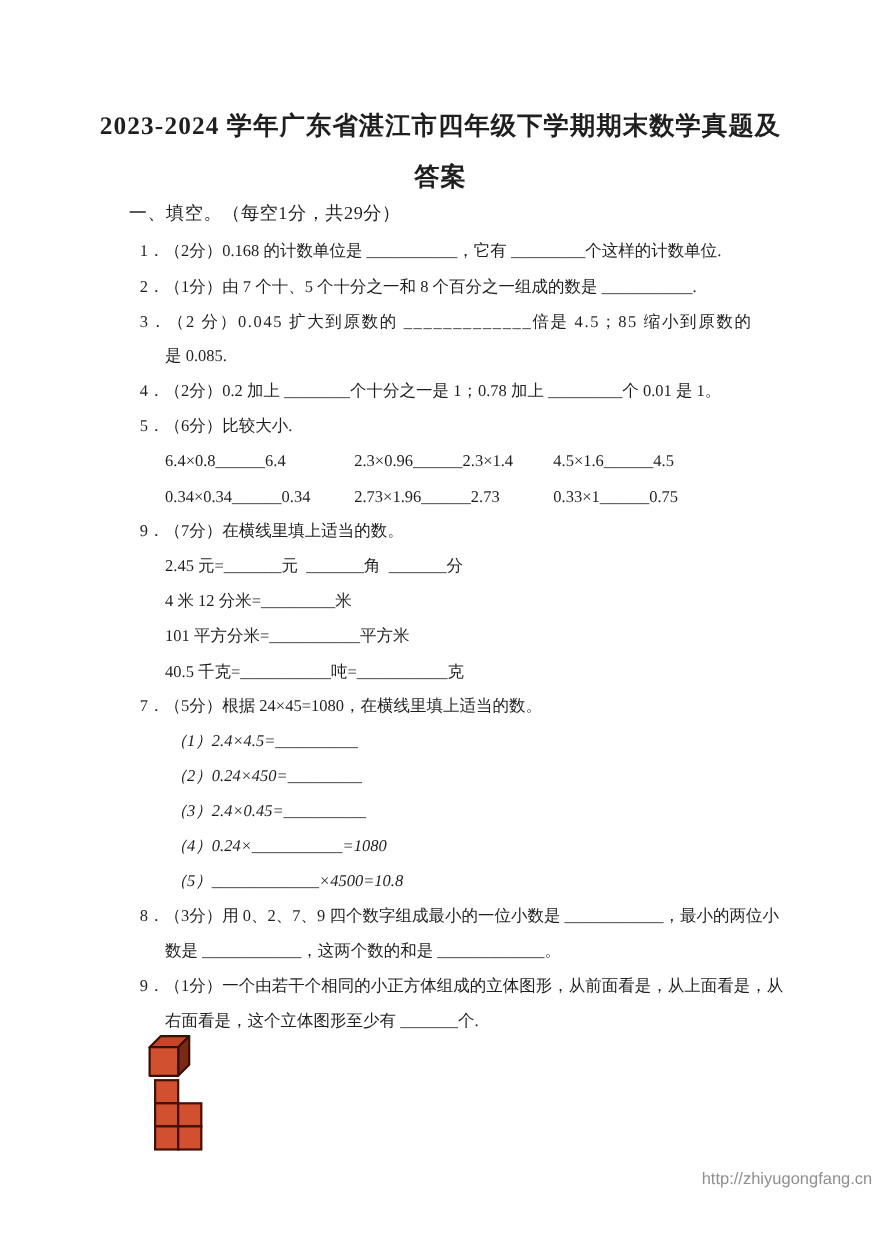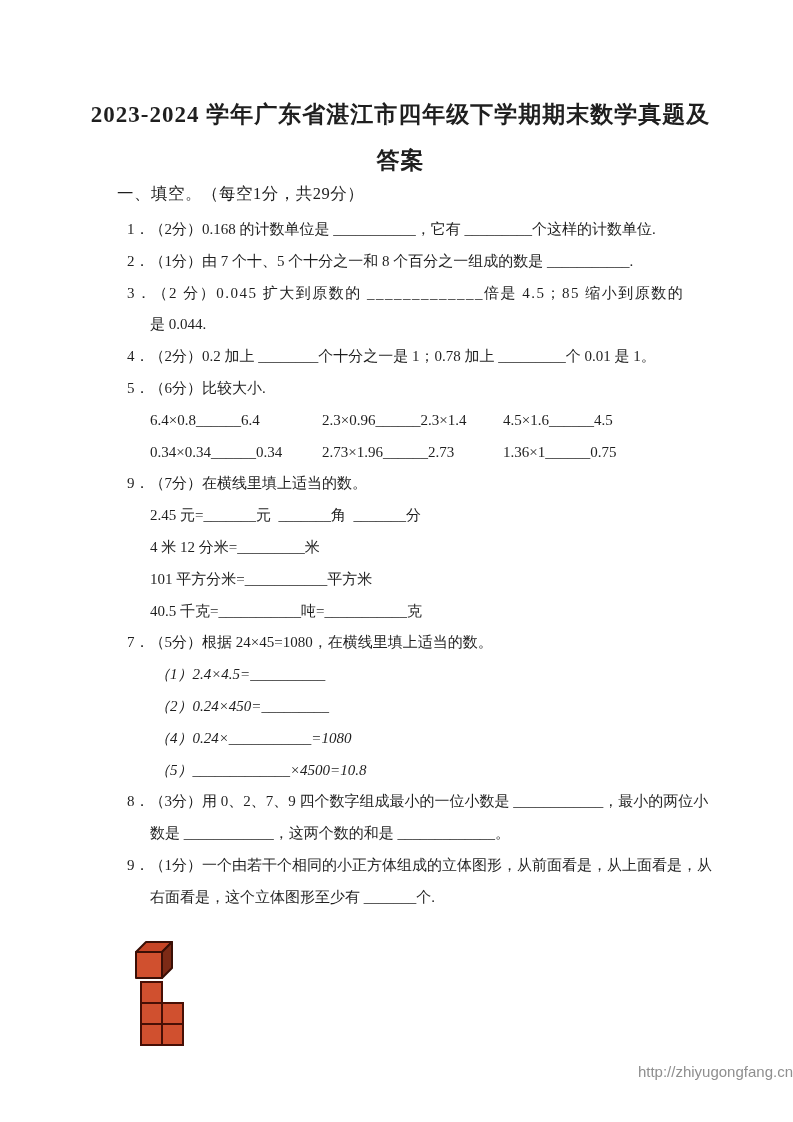--- a/index.html
+++ b/index.html
@@ -80,41 +80,42 @@
     <div>2023-2024 学年广东省湛江市四年级下学期期末数学真题及</div>
     <div>答案</div>
   </div>
 
   <div class="section-header">一、填空。（每空1分，共29分）</div>
 
   <div class="content">
     <div class="line">1．（2分）0.168 的计数单位是 ___________，它有 _________个这样的计数单位.</div>
     <div class="line">2．（1分）由 7 个十、5 个十分之一和 8 个百分之一组成的数是 ___________.</div>
     <div class="line justify-wide">3．（2 分）0.045 扩大到原数的 _____________倍是 4.5；85 缩小到原数的</div>
-    <div class="line indent1">是 0.044.</div>
+    <div class="line indent1">是 0.085.</div>
     <div class="line">4．（2分）0.2 加上 ________个十分之一是 1；0.78 加上 _________个 0.01 是 1。</div>
     <div class="line">5．（6分）比较大小.</div>
     <div class="line indent1 cols">
       <span class="c1">6.4×0.8______6.4</span>
       <span class="c2">2.3×0.96______2.3×1.4</span>
       <span class="c3">4.5×1.6______4.5</span>
     </div>
     <div class="line indent1 cols">
       <span class="c1">0.34×0.34______0.34</span>
       <span class="c2">2.73×1.96______2.73</span>
-      <span class="c3">1.36×1______0.75</span>
+      <span class="c3">0.33×1______0.75</span>
     </div>
     <div class="line">9．（7分）在横线里填上适当的数。</div>
     <div class="line indent1">2.45 元=_______元  _______角  _______分</div>
     <div class="line indent1">4 米 12 分米=_________米</div>
     <div class="line indent1">101 平方分米=___________平方米</div>
     <div class="line indent1">40.5 千克=___________吨=___________克</div>
     <div class="line">7．（5分）根据 24×45=1080，在横线里填上适当的数。</div>
     <div class="line indent2">（1）2.4×4.5=__________</div>
     <div class="line indent2">（2）0.24×450=_________</div>
+    <div class="line indent2">（3）2.4×0.45=__________</div>
     <div class="line indent2">（4）0.24×___________=1080</div>
     <div class="line indent2">（5）_____________×4500=10.8</div>
     <div class="line">8．（3分）用 0、2、7、9 四个数字组成最小的一位小数是 ____________，最小的两位小</div>
     <div class="line indent1">数是 ____________，这两个数的和是 _____________。</div>
     <div class="line">9．（1分）一个由若干个相同的小正方体组成的立体图形，从前面看是，从上面看是，从</div>
     <div class="line indent1">右面看是，这个立体图形至少有 _______个.</div>
   </div>
 
   <svg class="figure cube-figure" width="44" height="42" viewBox="0 0 44 42">
     <polygon points="2,12 12,2 38,2 28,12" stroke-width="2" stroke-linejoin="round" fill="#c64526" stroke="#3a0f06"></polygon>

